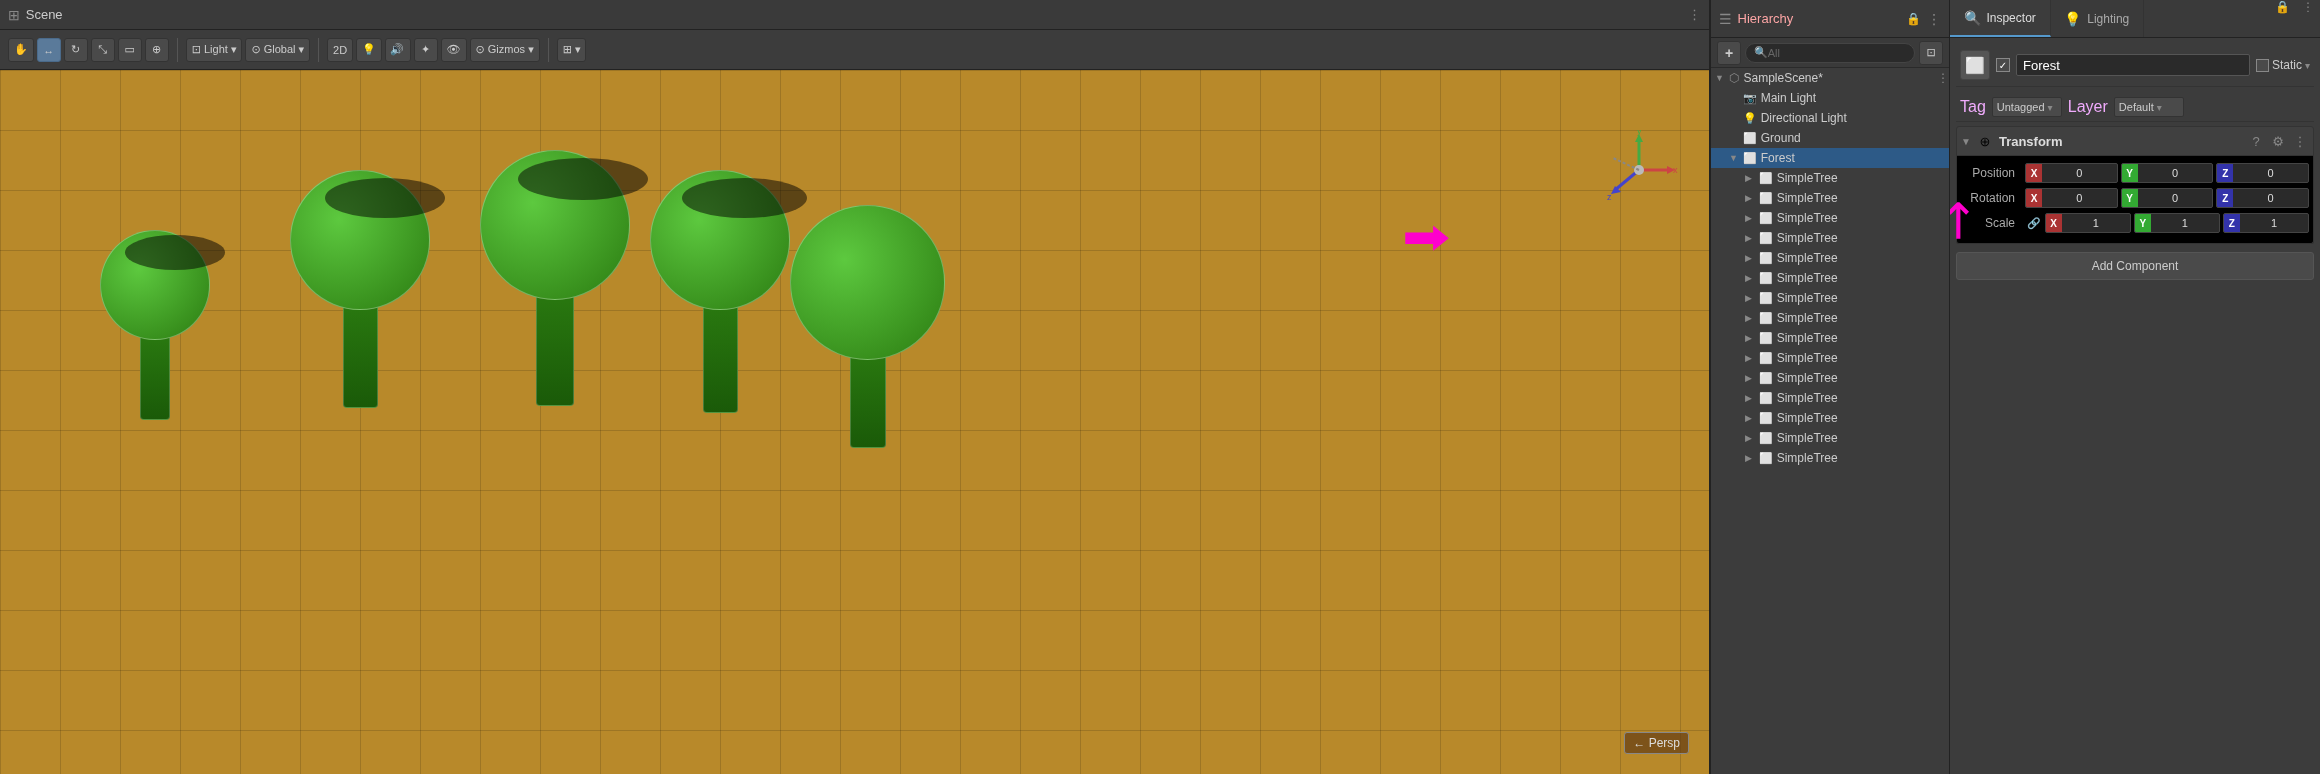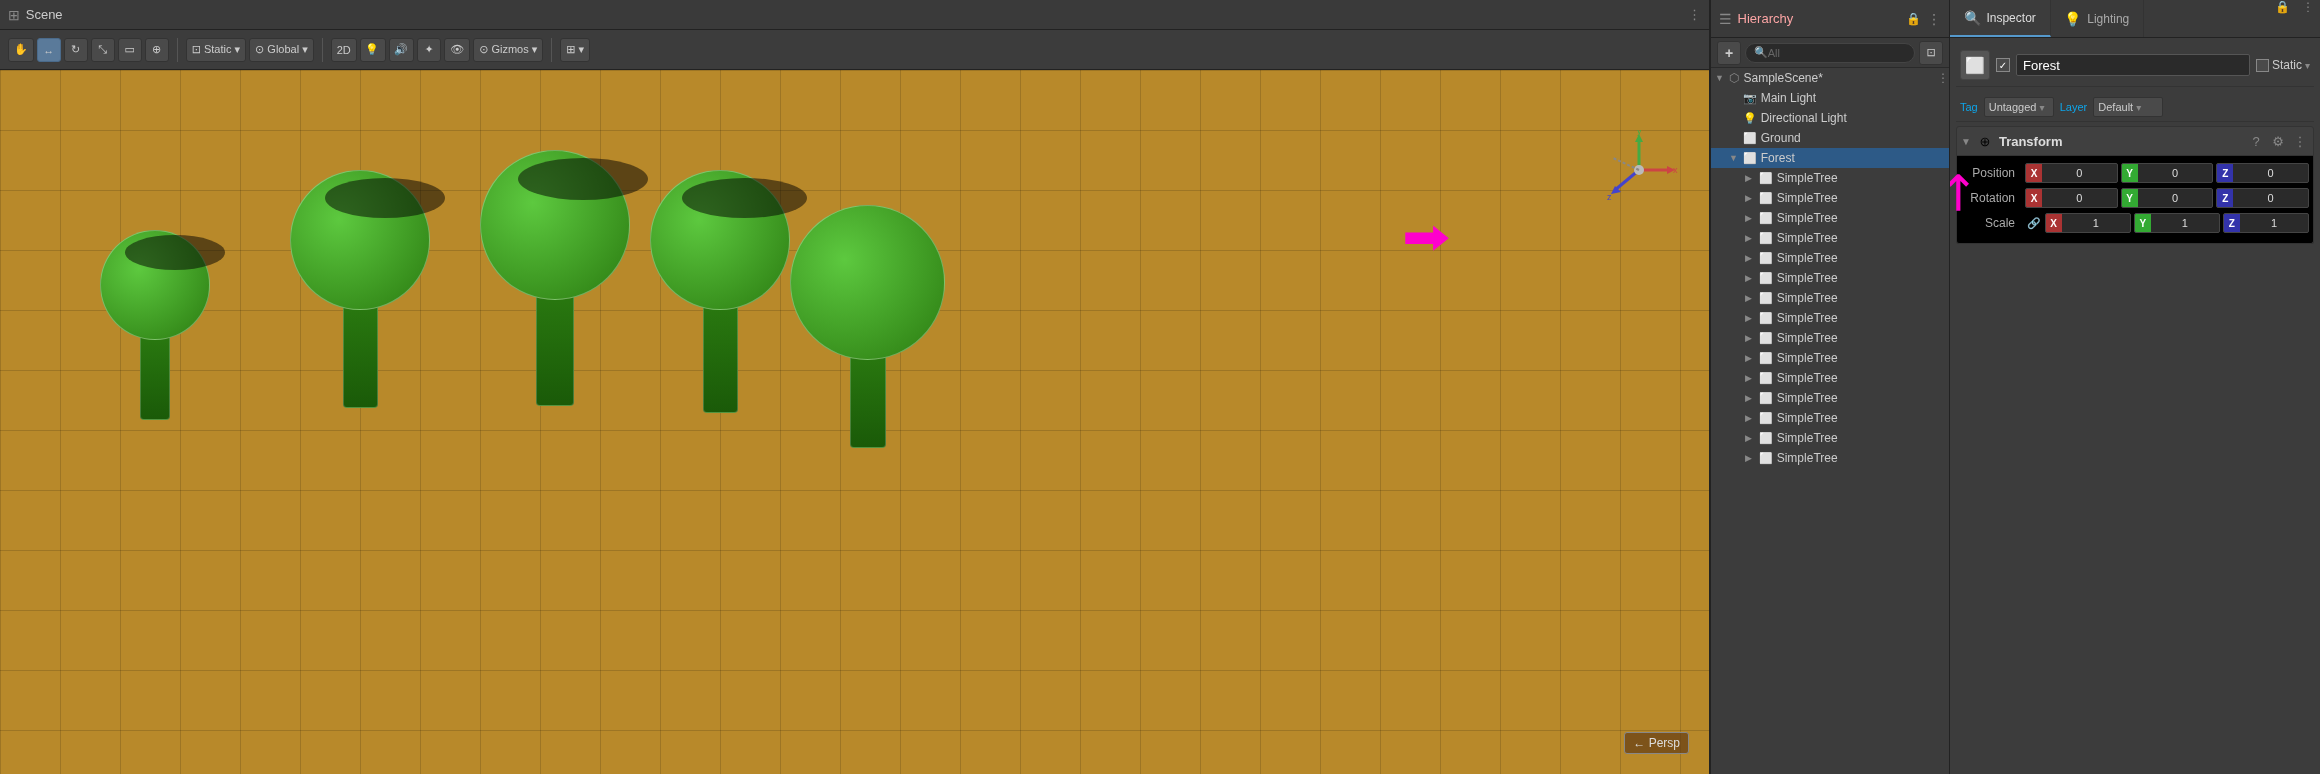--- a/index.html
+++ b/index.html
@@ -332,21 +332,21 @@
     
     .tag-layer-row {
       display: flex;
       align-items: center;
       gap: 6px;
       padding: 4px 4px;
       border-bottom: 1px solid #333;
       margin-bottom: 4px;
     }
 
-    .tag-label { color: #0ea5e9; font-size: 11px; }
+    .tag-label { color: #f0abfc; font-size: 16px; }
 
     .dropdown-box {
       height: 20px;
       background: #4a4a4a;
       border: 1px solid #333;
       border-radius: 2px;
       color: #ccc;
       font-size: 11px;
       padding: 0 4px;
       display: flex;
@@ -538,21 +538,21 @@
     <div class="toolbar-section">
       <button class="tb-btn">✋</button>
       <button class="tb-btn active">↔</button>
       <button class="tb-btn">↻</button>
       <button class="tb-btn">⤡</button>
       <button class="tb-btn">▭</button>
       <button class="tb-btn">⊕</button>
     </div>
     <div class="toolbar-sep"></div>
     <div class="toolbar-section">
-      <button class="tb-btn">⊡ Static ▾</button>
+      <button class="tb-btn">⊡ Light ▾</button>
       <button class="tb-btn">⊙ Global ▾</button>
     </div>
     <div class="toolbar-sep"></div>
     <div class="toolbar-section">
       <button class="tb-btn">2D</button>
       <button class="tb-btn">💡</button>
       <button class="tb-btn">🔊</button>
       <button class="tb-btn">✦</button>
       <button class="tb-btn">👁</button>
       <button class="tb-btn">⊙ Gizmos ▾</button>
@@ -852,20 +852,23 @@
             <div class="xyz-field">
               <span class="xyz-label z">Z</span>
               <span class="xyz-val">1</span>
             </div>
           </div>
         </div>
 
       </div>
     </div>
 
+    <div class="add-component-btn">
+      <span>Add Component</span>
+    </div>
 
     <div style="position:relative;overflow:visible;">
 
       <div style="position:absolute;top:-85px;left:-20px;color:#ff00cc;font-size:50px;line-height:1;transform:rotate(-45deg);">↗</div>
     </div>
 
   </div>
 </div>
 
 </body></html>

